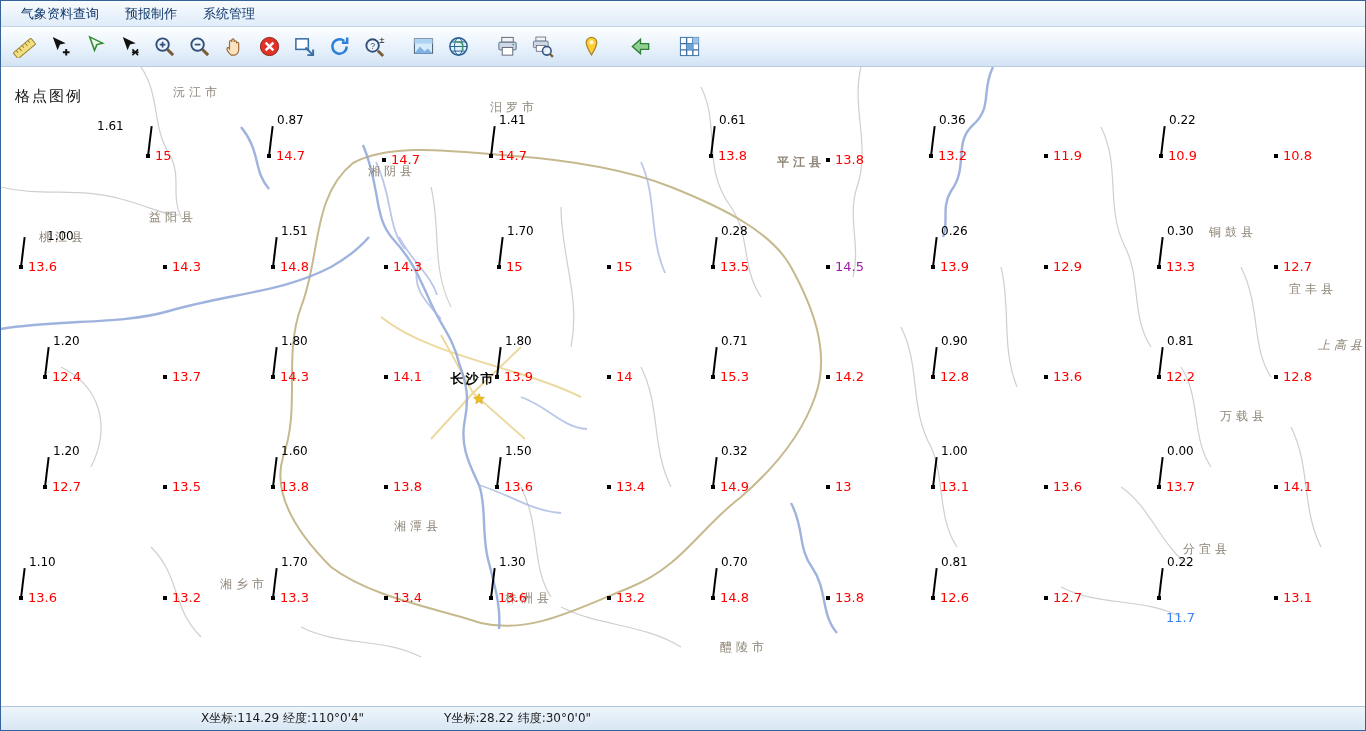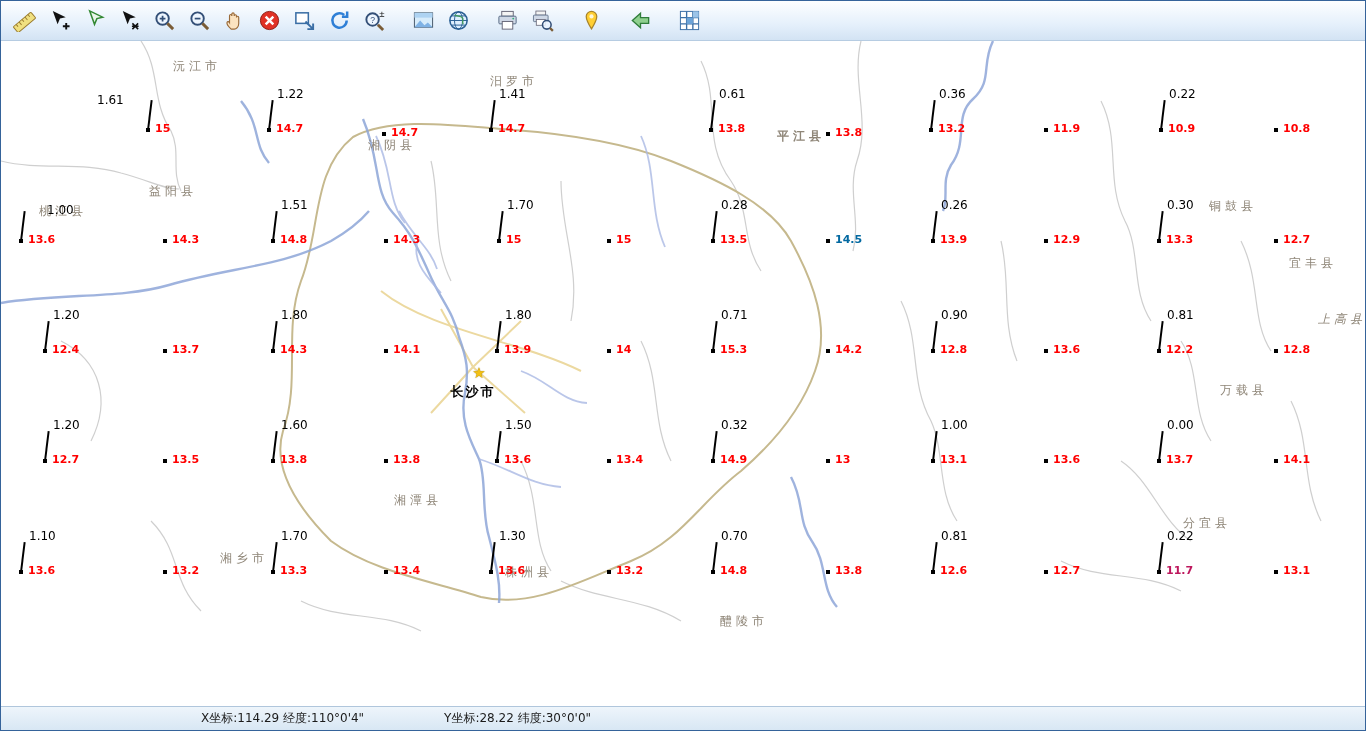--- a/index.html
+++ b/index.html
@@ -46,41 +46,46 @@
   .places-layer, .points-layer { position:absolute; left:0; top:0; width:100%; height:100%; }
   .places-layer { z-index:2; }
   .points-layer { z-index:3; }
 
   .place { position:absolute; transform:translate(-50%,-50%); color:#8f8678; font-size:12px;
     letter-spacing:4px; white-space:nowrap; }
   .place.bold { color:#000; font-weight:bold; font-size:13px; letter-spacing:2px; z-index:5; }
 
   .gpoint { position:absolute; width:0; height:0; }
   .gpoint .dot { position:absolute; left:-2px; top:-2px; width:4px; height:4px; background:#000; }
-  .gpoint .temp { position:absolute; left:7px; top:-8px; font-size:11px; font-weight:bold; color:#f00; white-space:nowrap; }
+  .gpoint .temp { position:absolute; left:7px; top:-8px; font-size:13px; font-weight:normal; color:#f00; white-space:nowrap; }
   .gpoint .wind { position:absolute; left:8px; top:-43px; font-size:12px; color:#000; white-space:nowrap; }
   .gpoint .barb { position:absolute; left:-1px; top:-30px; width:2px; height:30px; background:#000;
     transform-origin:bottom center; transform:rotate(7deg); }
 
   .city-star { position:absolute; z-index:4; transform:translate(-50%,-50%);
     color:#f2c014; font-size:15px; text-shadow:0 0 1px #7a5c00; }
 
   
   .statusbar { height:24px; flex:0 0 24px; display:flex; align-items:center;
     background:linear-gradient(#eef5fb,#d8e7f4); border-top:1px solid #b0c6dc;
     font-size:12px; color:#1b1b1b; }
   .status-x { margin-left:200px; }
   .status-y { margin-left:80px; }
 </style>
 </head>
 <body>
 
 <div class="window">
 
 
+  <div class="menubar">
+    <span class="menu-item">气象资料查询</span>
+    <span class="menu-item">预报制作</span>
+    <span class="menu-item">系统管理</span>
+  </div>
 
   <div class="toolbar">
       <button class="tool-btn">
         <svg viewBox="0 0 24 24">
           <g transform="rotate(-40 12 14)">
             <rect x="0" y="10" width="24" height="8" rx="1" fill="#f0e080" stroke="#9a7b2d"></rect>
             <path d="M4 10v3M8 10v4M12 10v3M16 10v4M20 10v3" stroke="#9a7b2d" fill="none"></path>
           </g>
         </svg>
       </button>
@@ -245,51 +250,52 @@
         <path d="M375,95 C392,130 386,160 404,182"></path>
         <path d="M398,170 C412,196 430,208 436,228"></path>
         <path d="M418,196 C408,220 428,238 440,252"></path>
         <path d="M520,330 C548,340 560,360 586,362"></path>
         <path d="M478,418 C510,428 530,444 560,446"></path>
         <path d="M640,95 C656,130 648,170 664,206"></path>
       </g>
     </svg>
 
     <div class="legend">
+      <div class="legend-title">格点图例</div>
     </div>
 
     <div class="places-layer" id="places-layer">
         <span class="place" style="left: 196px; top: 25px;">沅江市</span>
         <span class="place" style="left: 513px; top: 40px;">汨罗市</span>
         <span class="place" style="left: 391px; top: 104px;">湘阴县</span>
         <span class="place" style="left: 800px; top: 95px; font-weight: bold;">平江县</span>
         <span class="place" style="left: 172px; top: 150px;">益阳县</span>
         <span class="place" style="left: 62px; top: 170px;">桃江县</span>
         <span class="place" style="left: 1232px; top: 165px;">铜鼓县</span>
         <span class="place" style="left: 1312px; top: 222px;">宜丰县</span>
         <span class="place" style="left: 1341px; top: 278px; font-style: italic;">上高县</span>
         <span class="place" style="left: 1243px; top: 349px;">万载县</span>
-        <span class="place bold" style="left: 472px; top: 312px; margin-top: 39px;">长沙市</span>
+        <span class="place bold" style="left: 472px; top: 312px;">长沙市</span>
         <span class="place" style="left: 417px; top: 459px;">湘潭县</span>
         <span class="place" style="left: 243px; top: 517px;">湘乡市</span>
         <span class="place" style="left: 528px; top: 531px;">株洲县</span>
         <span class="place" style="left: 743px; top: 580px;">醴陵市</span>
         <span class="place" style="left: 1206px; top: 482px;">分宜县</span>
       </div>
     <div class="points-layer" id="points-layer">
         <div class="gpoint" style="left: 147px; top: 89px;">
           <span class="dot"></span>
           <span class="barb"></span>
           <span class="wind" style="left: -51px; top: -37px;">1.61</span>
           <span class="temp" style="color: rgb(255, 0, 0);">15</span>
         </div>
         <div class="gpoint" style="left: 268px; top: 89px;">
           <span class="dot"></span>
           <span class="barb"></span>
-          <span class="wind">1.22</span>
+          <span class="wind">0.87</span>
           <span class="temp" style="color: rgb(255, 0, 0);">14.7</span>
         </div>
         <div class="gpoint" style="left: 383px; top: 93px;">
           <span class="dot"></span>
           <span class="temp" style="color: rgb(255, 0, 0);">14.7</span>
         </div>
         <div class="gpoint" style="left: 490px; top: 89px;">
           <span class="dot"></span>
           <span class="barb"></span>
           <span class="wind">1.41</span>
@@ -356,21 +362,21 @@
           <span class="temp" style="color: rgb(255, 0, 0);">15</span>
         </div>
         <div class="gpoint" style="left: 712px; top: 200px;">
           <span class="dot"></span>
           <span class="barb"></span>
           <span class="wind">0.28</span>
           <span class="temp" style="color: rgb(255, 0, 0);">13.5</span>
         </div>
         <div class="gpoint" style="left: 827px; top: 200px;">
           <span class="dot"></span>
-          <span class="temp" style="color: #0369a1;">14.5</span>
+          <span class="temp" style="color: #a21caf;">14.5</span>
         </div>
         <div class="gpoint" style="left: 932px; top: 200px;">
           <span class="dot"></span>
           <span class="barb"></span>
           <span class="wind">0.26</span>
           <span class="temp" style="color: rgb(255, 0, 0);">13.9</span>
         </div>
         <div class="gpoint" style="left: 1045px; top: 200px;">
           <span class="dot"></span>
           <span class="temp" style="color: rgb(255, 0, 0);">12.9</span>
@@ -552,21 +558,21 @@
           <span class="temp" style="color: rgb(255, 0, 0);">12.6</span>
         </div>
         <div class="gpoint" style="left: 1045px; top: 531px;">
           <span class="dot"></span>
           <span class="temp" style="color: rgb(255, 0, 0);">12.7</span>
         </div>
         <div class="gpoint" style="left: 1158px; top: 531px;">
           <span class="dot"></span>
           <span class="barb"></span>
           <span class="wind">0.22</span>
-          <span class="temp" style="color: #be185d;">11.7</span>
+          <span class="temp" style="color: #3b82f6; margin-top: 20px;">11.7</span>
         </div>
         <div class="gpoint" style="left: 1275px; top: 531px;">
           <span class="dot"></span>
           <span class="temp" style="color: rgb(255, 0, 0);">13.1</span>
         </div>
       </div>
     <div class="city-star" id="city-star" style="left: 478px; top: 332px;">★</div>
   </div>
 
   <div class="statusbar">

